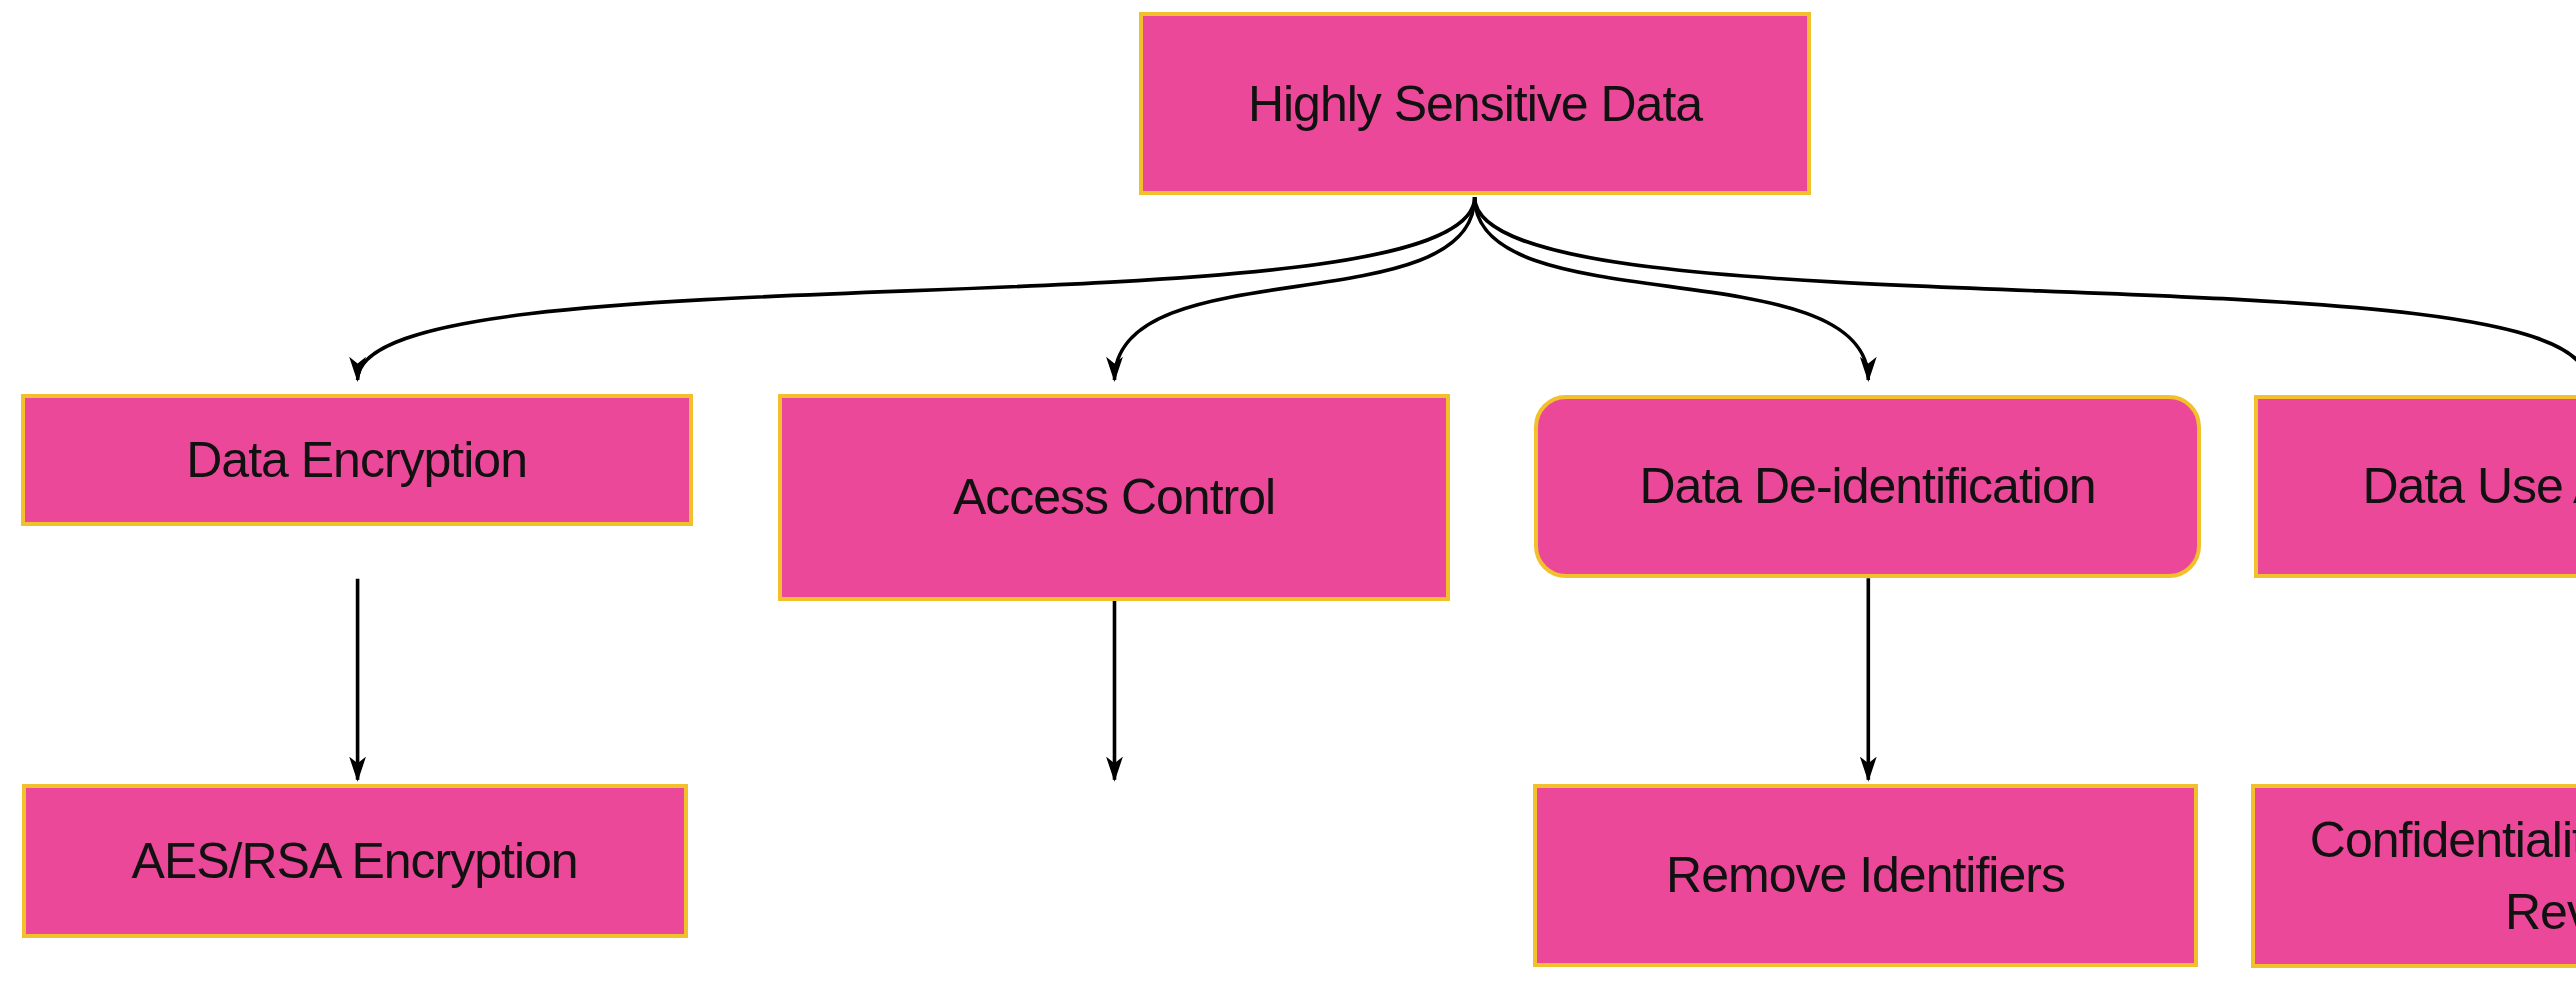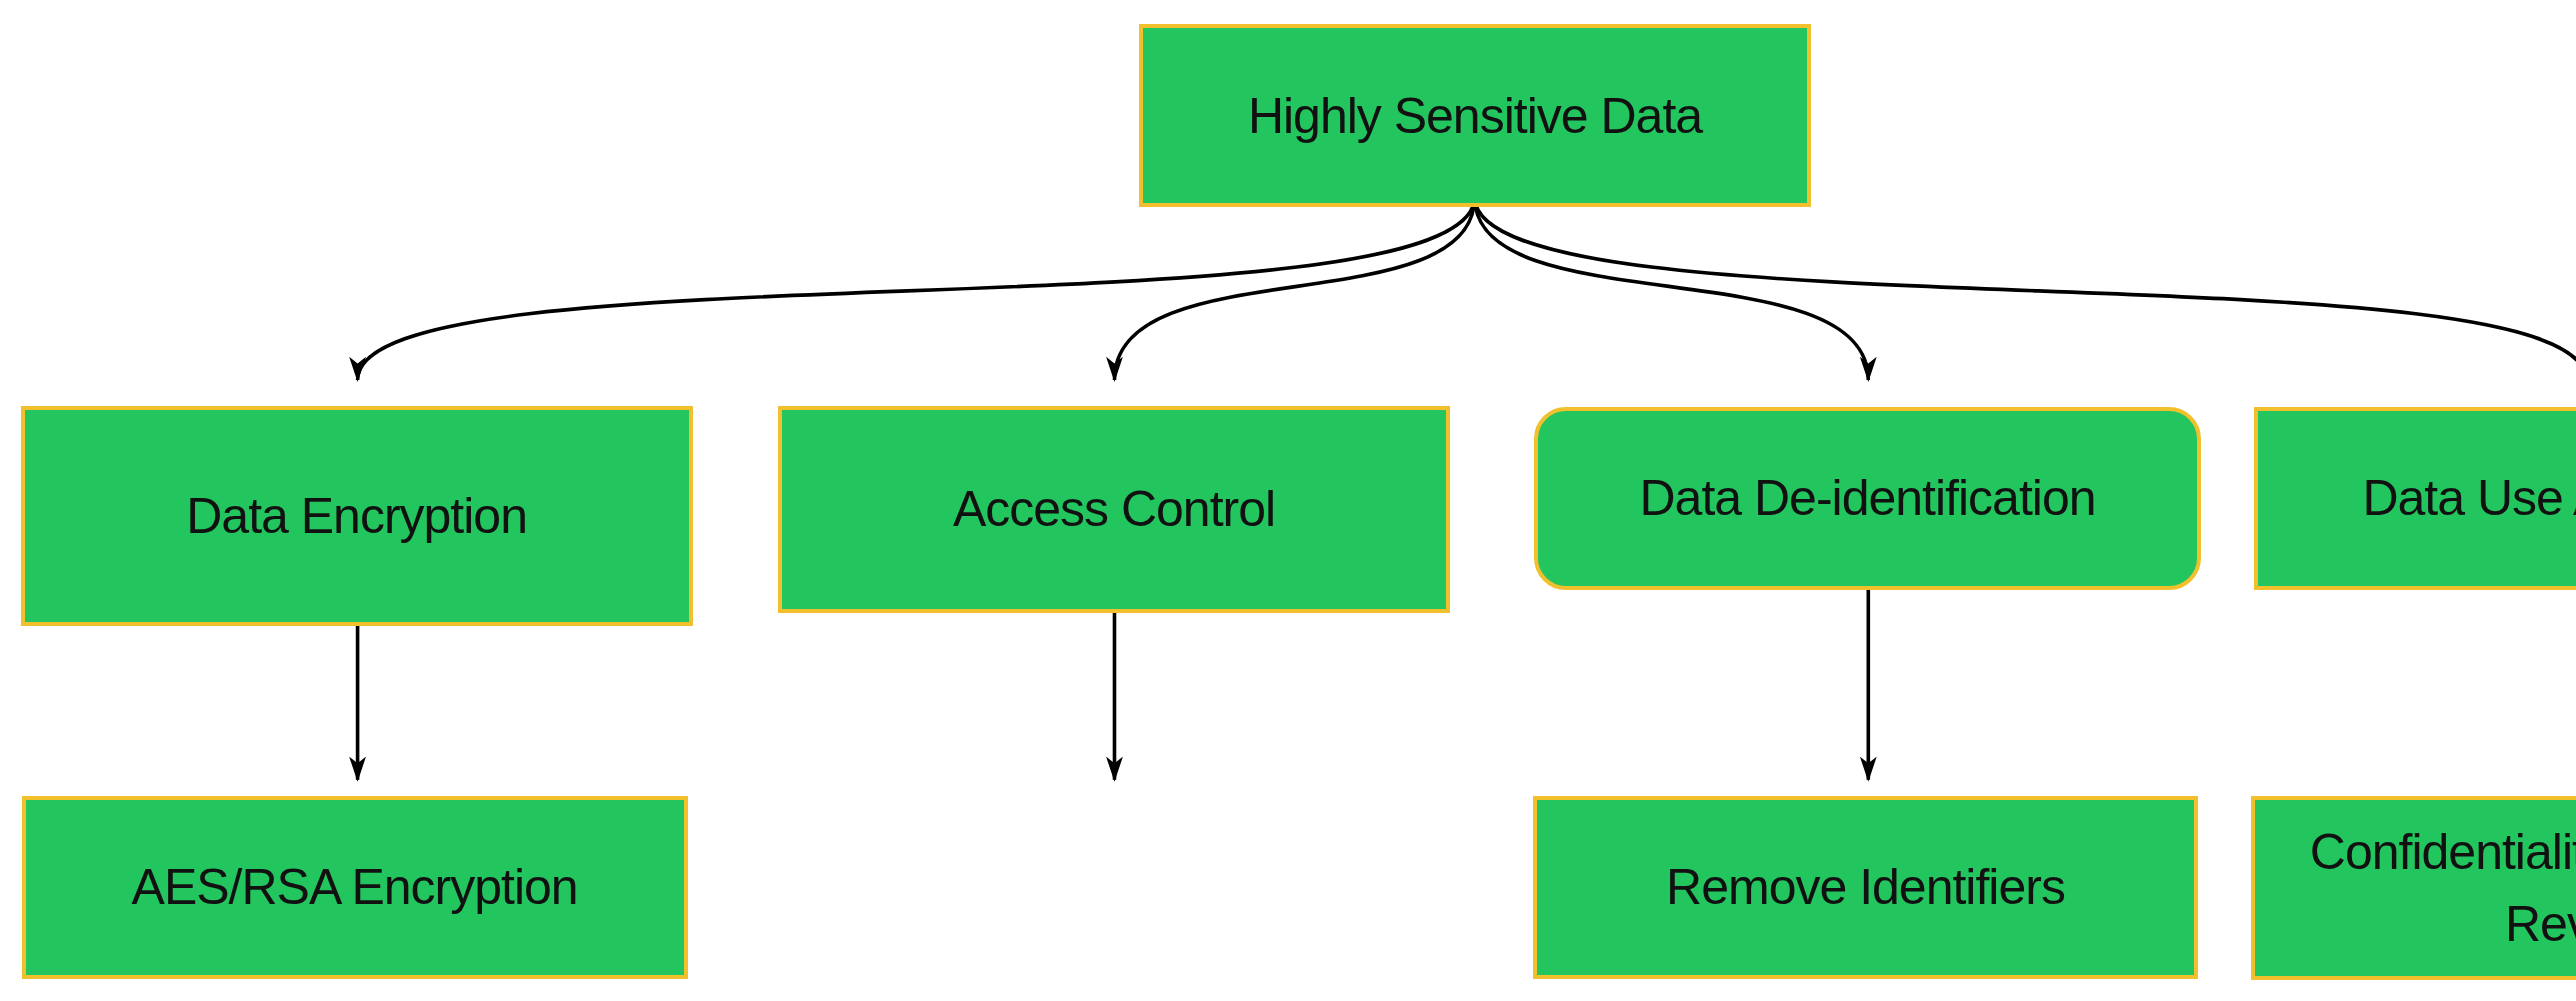--- a/index.html
+++ b/index.html
@@ -19,31 +19,30 @@
     position: absolute;
     left: 0;
     top: 0;
     width: 2939px;
     height: 1002px;
     pointer-events: none;
   }
   .node {
     position: absolute;
     box-sizing: border-box;
-    background: #22c55e;
+    background: #ec4899;
     border: 4.1px solid #F2C02C;
     display: flex;
     align-items: center;
     justify-content: center;
     text-align: center;
     color: #111111;
     font-size: 50px;
     letter-spacing: -1px;
     line-height: 1.45;
-    margin-top: 12px;
   }
   .node .label {
     display: inline-block;
     padding: 0 10.3px;
   }
   .node.two-line .label {
     max-width: 567px;
   }
   path.connector {
     stroke: #000000;
@@ -71,37 +70,37 @@
     <path class="connector" d="M 694 1123 L 694 1513" marker-end="url(#ah)"></path>
     <path class="connector" d="M 2163 1122 L 2163 1513" marker-end="url(#ah)"></path>
     <path class="connector" d="M 3626 1122 L 3626 1513" marker-end="url(#ah)"></path>
     <path class="connector" d="M 5019 1122 L 5019 1513" marker-end="url(#ah)"></path>
   </svg>
 
   <div class="node" style="left:1139px; top:12.4px; width:672px; height:183px;">
     <span class="label">Highly Sensitive Data</span>
   </div>
 
-  <div class="node" style="left:20.6px; top:394px; width:672px; height:220px;">
+  <div class="node" style="left:20.6px; top:394px; width:672px; height:132px;">
     <span class="label">Data Encryption</span>
   </div>
 
   <div class="node" style="left:778px; top:394px; width:672px; height:207px;">
     <span class="label">Access Control</span>
   </div>
 
   <div class="node" style="left:1534px; top:395px; width:667px; height:183px;border-radius:32px;">
     <span class="label">Data De-identification</span>
   </div>
 
   <div class="node" style="left:2254px; top:395px; width:663px; height:183px;">
     <span class="label">Data Use Agreement</span>
   </div>
 
-  <div class="node" style="left:21.6px; top:784px; width:666px; height:183px;text-align:right;">
+  <div class="node" style="left:21.6px; top:784px; width:666px; height:154px;text-align:right;">
     <span class="label">AES/RSA Encryption</span>
   </div>
 
 
   <div class="node" style="left:1533px; top:784px; width:665px; height:183px;">
     <span class="label">Remove Identifiers</span>
   </div>
 
   <div class="node two-line" style="left:2251px; top:784px; width:666px; height:184px;">
     <span class="label">Confidentiality and Ethical Review</span>

